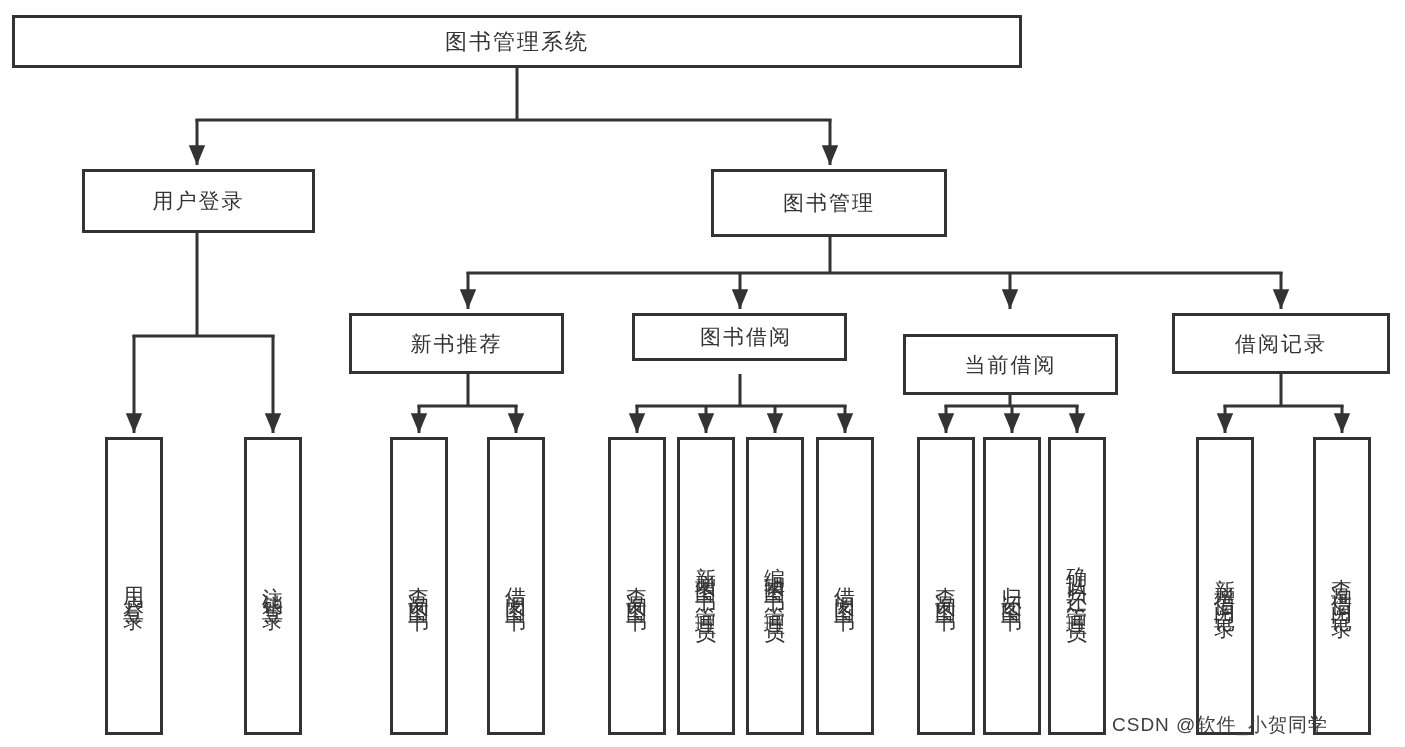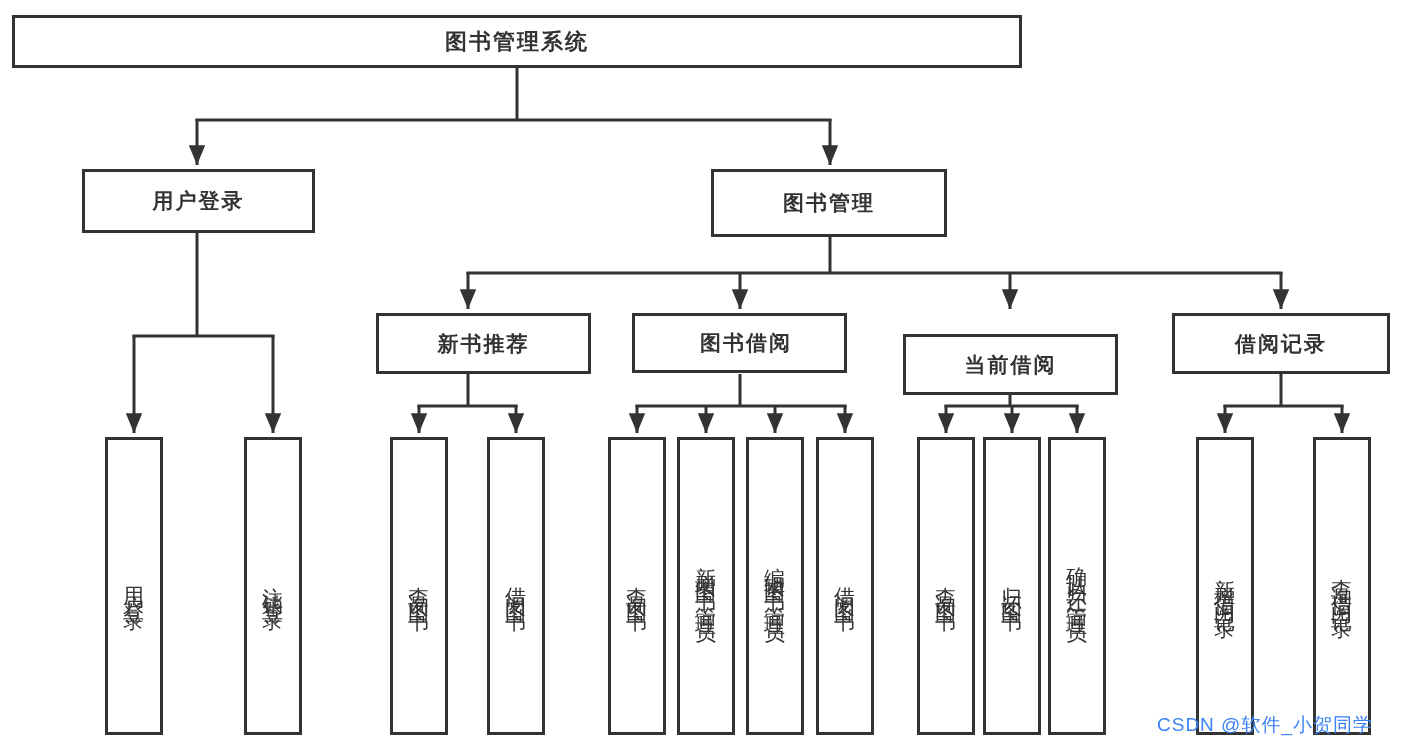--- a/index.html
+++ b/index.html
@@ -22,21 +22,20 @@
     position: absolute;
     background: #ffffff;
     border: 3px solid #333333;
     color: #333333;
     display: flex;
     align-items: center;
     justify-content: center;
     font-size: 21px;
     letter-spacing: 2px;
     white-space: nowrap;
-    font-weight: bold;
   }
   .node.root { font-size: 22px; }
   .leaf {
     position: absolute;
     top: 437px;
     width: 58px;
     height: 298px;
     background: #ffffff;
     border: 3px solid #333333;
     color: #333333;
@@ -44,24 +43,24 @@
     align-items: center;
     justify-content: center;
     writing-mode: vertical-rl;
     text-orientation: mixed;
     font-size: 21px;
     letter-spacing: 8px;
     line-height: 1;
   }
   .watermark {
     position: absolute;
-    left: 1157px;
+    left: 1112px;
     top: 712px;
     font-size: 19px;
-    color: #3b82f6;
+    color: #404040;
     letter-spacing: 1px;
     z-index: 5;
     white-space: nowrap;
   }
 </style>
 </head>
 <body>
 
 <div class="canvas">
 
@@ -106,22 +105,22 @@
       <path d="M1225,405 V433" marker-end="url(#arrowhead)"></path>
       <path d="M1342,405 V433" marker-end="url(#arrowhead)"></path>
     </g>
   </svg>
 
   <div class="node root" style="left:12px; top:15px; width:1010px; height:53px;">图书管理系统</div>
 
   <div class="node" style="left:82px; top:169px; width:233px; height:64px;">用户登录</div>
   <div class="node" style="left:711px; top:169px; width:236px; height:68px;">图书管理</div>
 
-  <div class="node" style="left:376px; top:313px; width:215px; height:61px;">新书推荐</div>
-  <div class="node" style="left:632px; top:313px; width:215px; height:60px;padding-left:13px;">图书借阅</div>
+  <div class="node" style="left:349px; top:313px; width:215px; height:61px;">新书推荐</div>
+  <div class="node" style="left:632px; top:313px; width:215px; height:48px;padding-left:13px;">图书借阅</div>
   <div class="node" style="left:903px; top:313px; width:215px; height:61px;margin-top:21px;">当前借阅</div>
   <div class="node" style="left:1172px; top:313px; width:218px; height:61px;">借阅记录</div>
 
   <div class="leaf" style="left:105px;">用户登录</div>
   <div class="leaf" style="left:244px;">注销登录</div>
 
   <div class="leaf" style="left:390px;">查询图书</div>
   <div class="leaf" style="left:487px;">借阅图书</div>
 
   <div class="leaf" style="left:608px;">查询图书</div>

